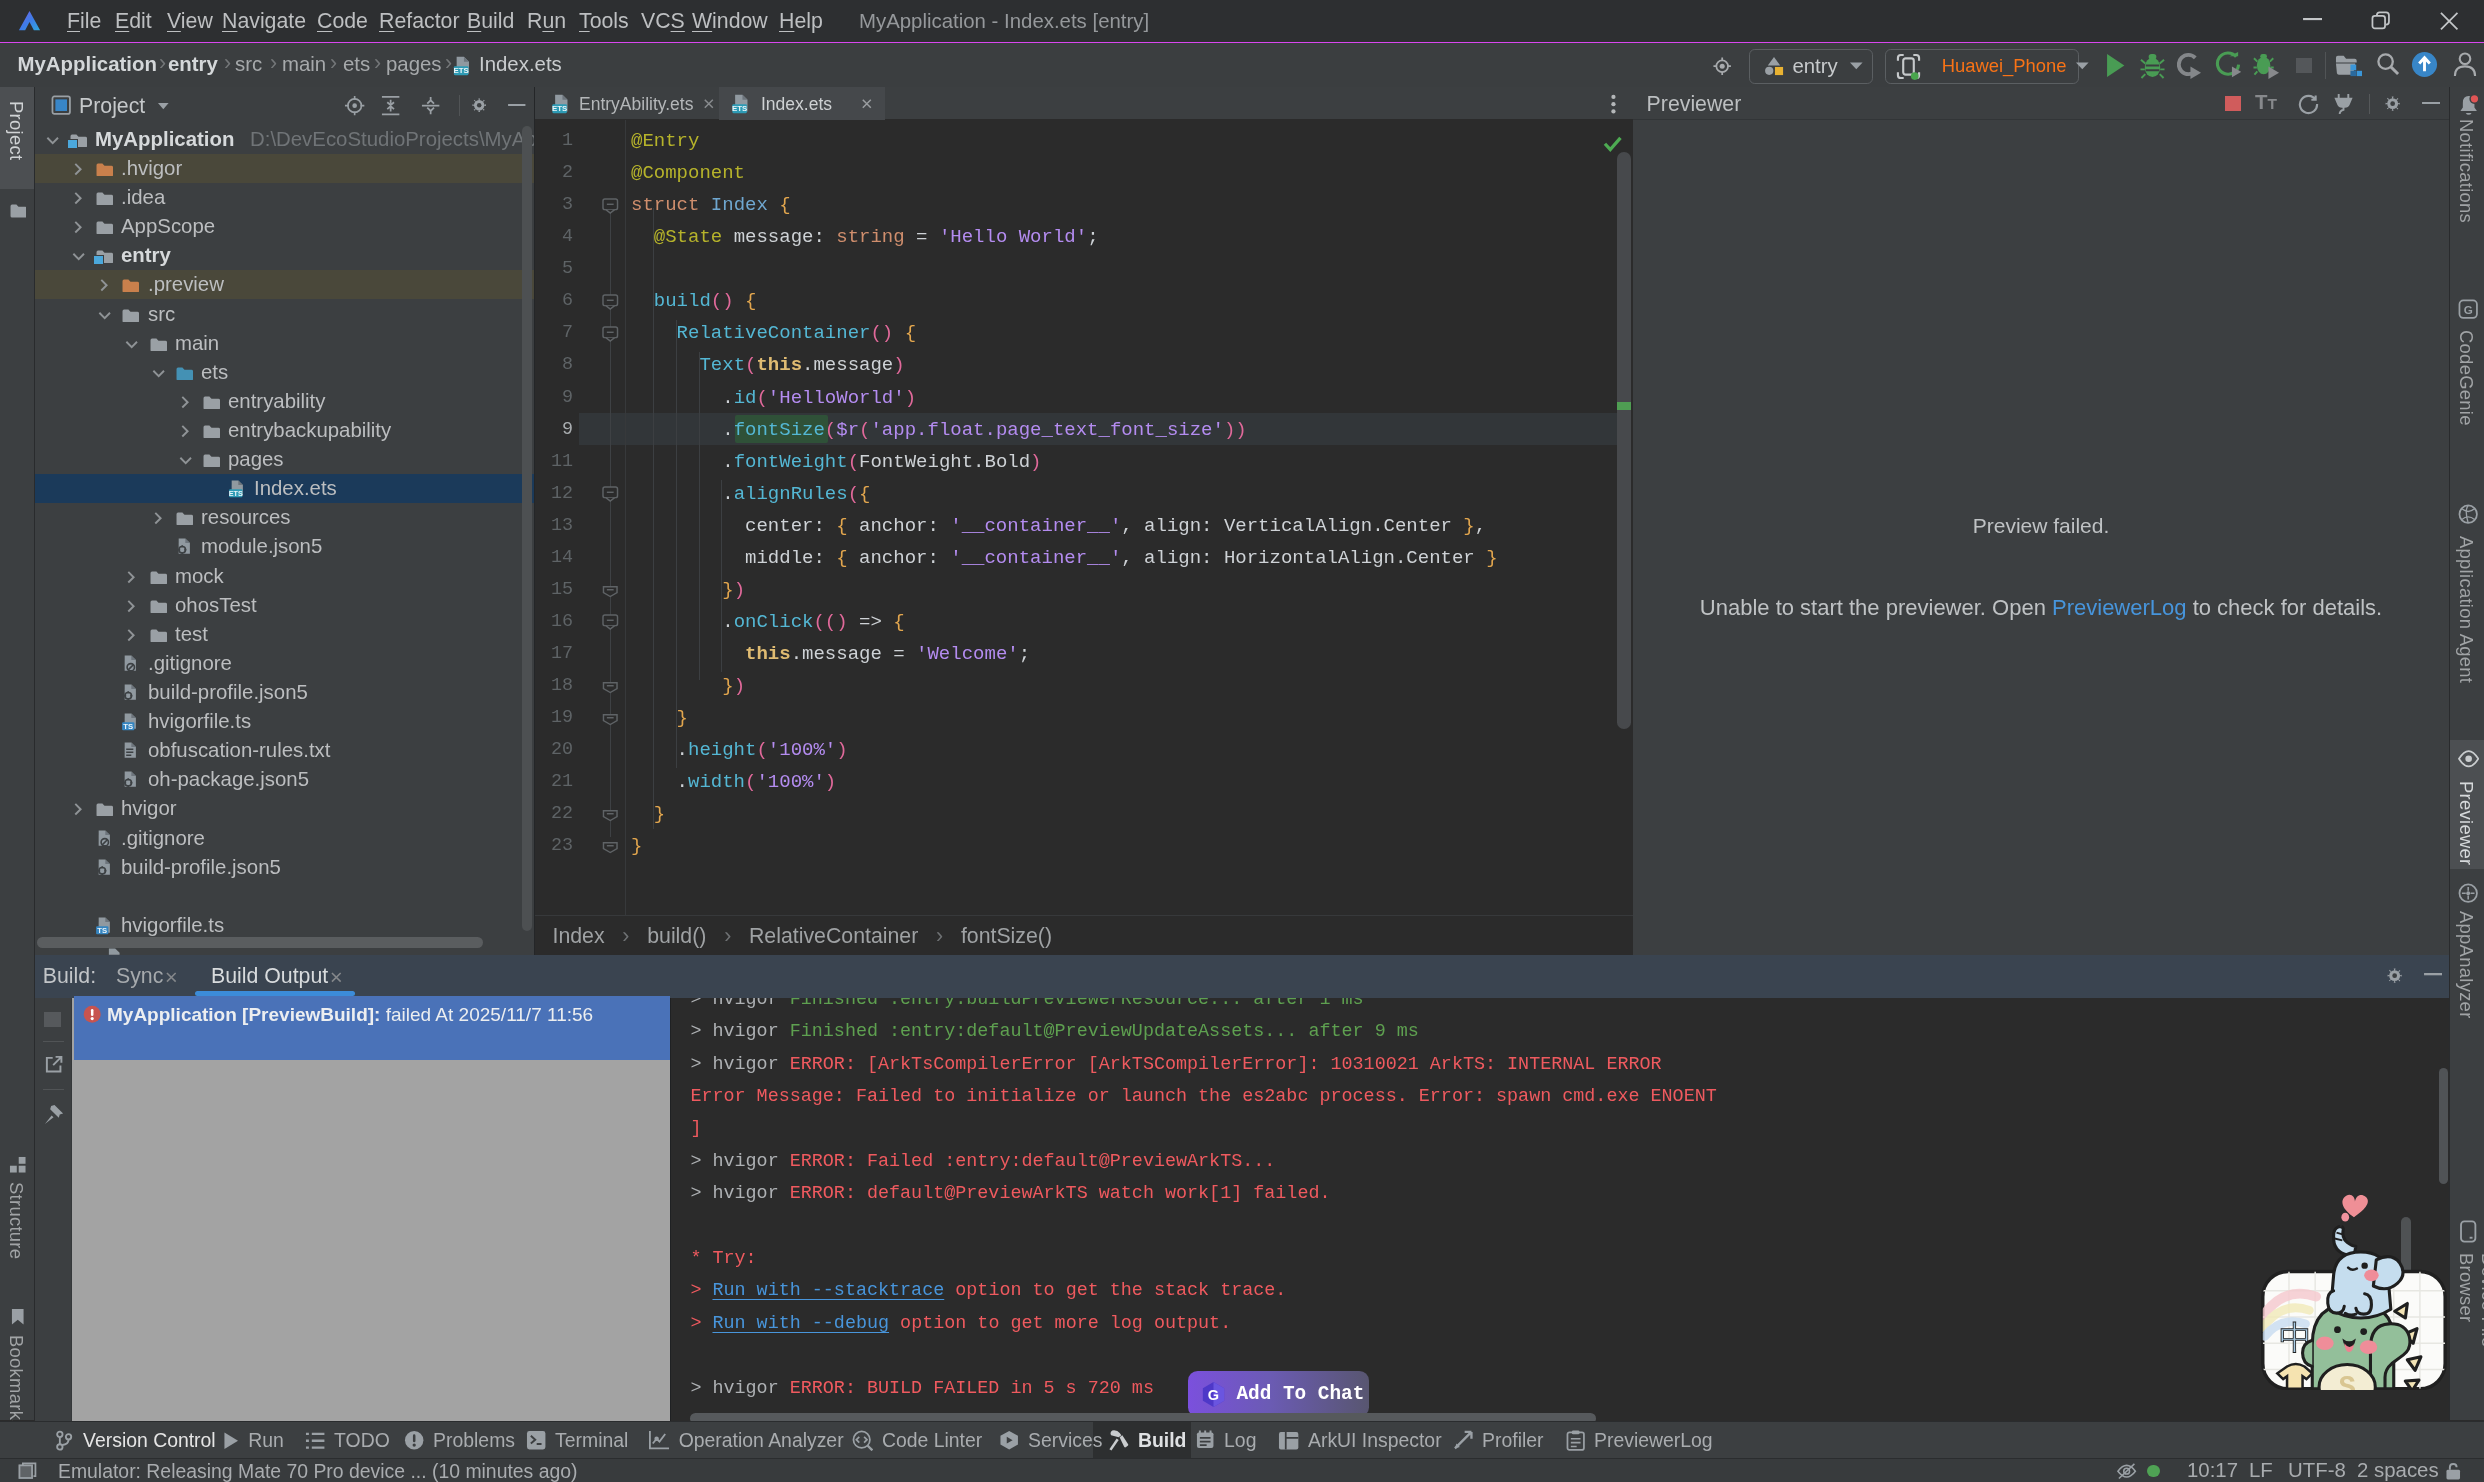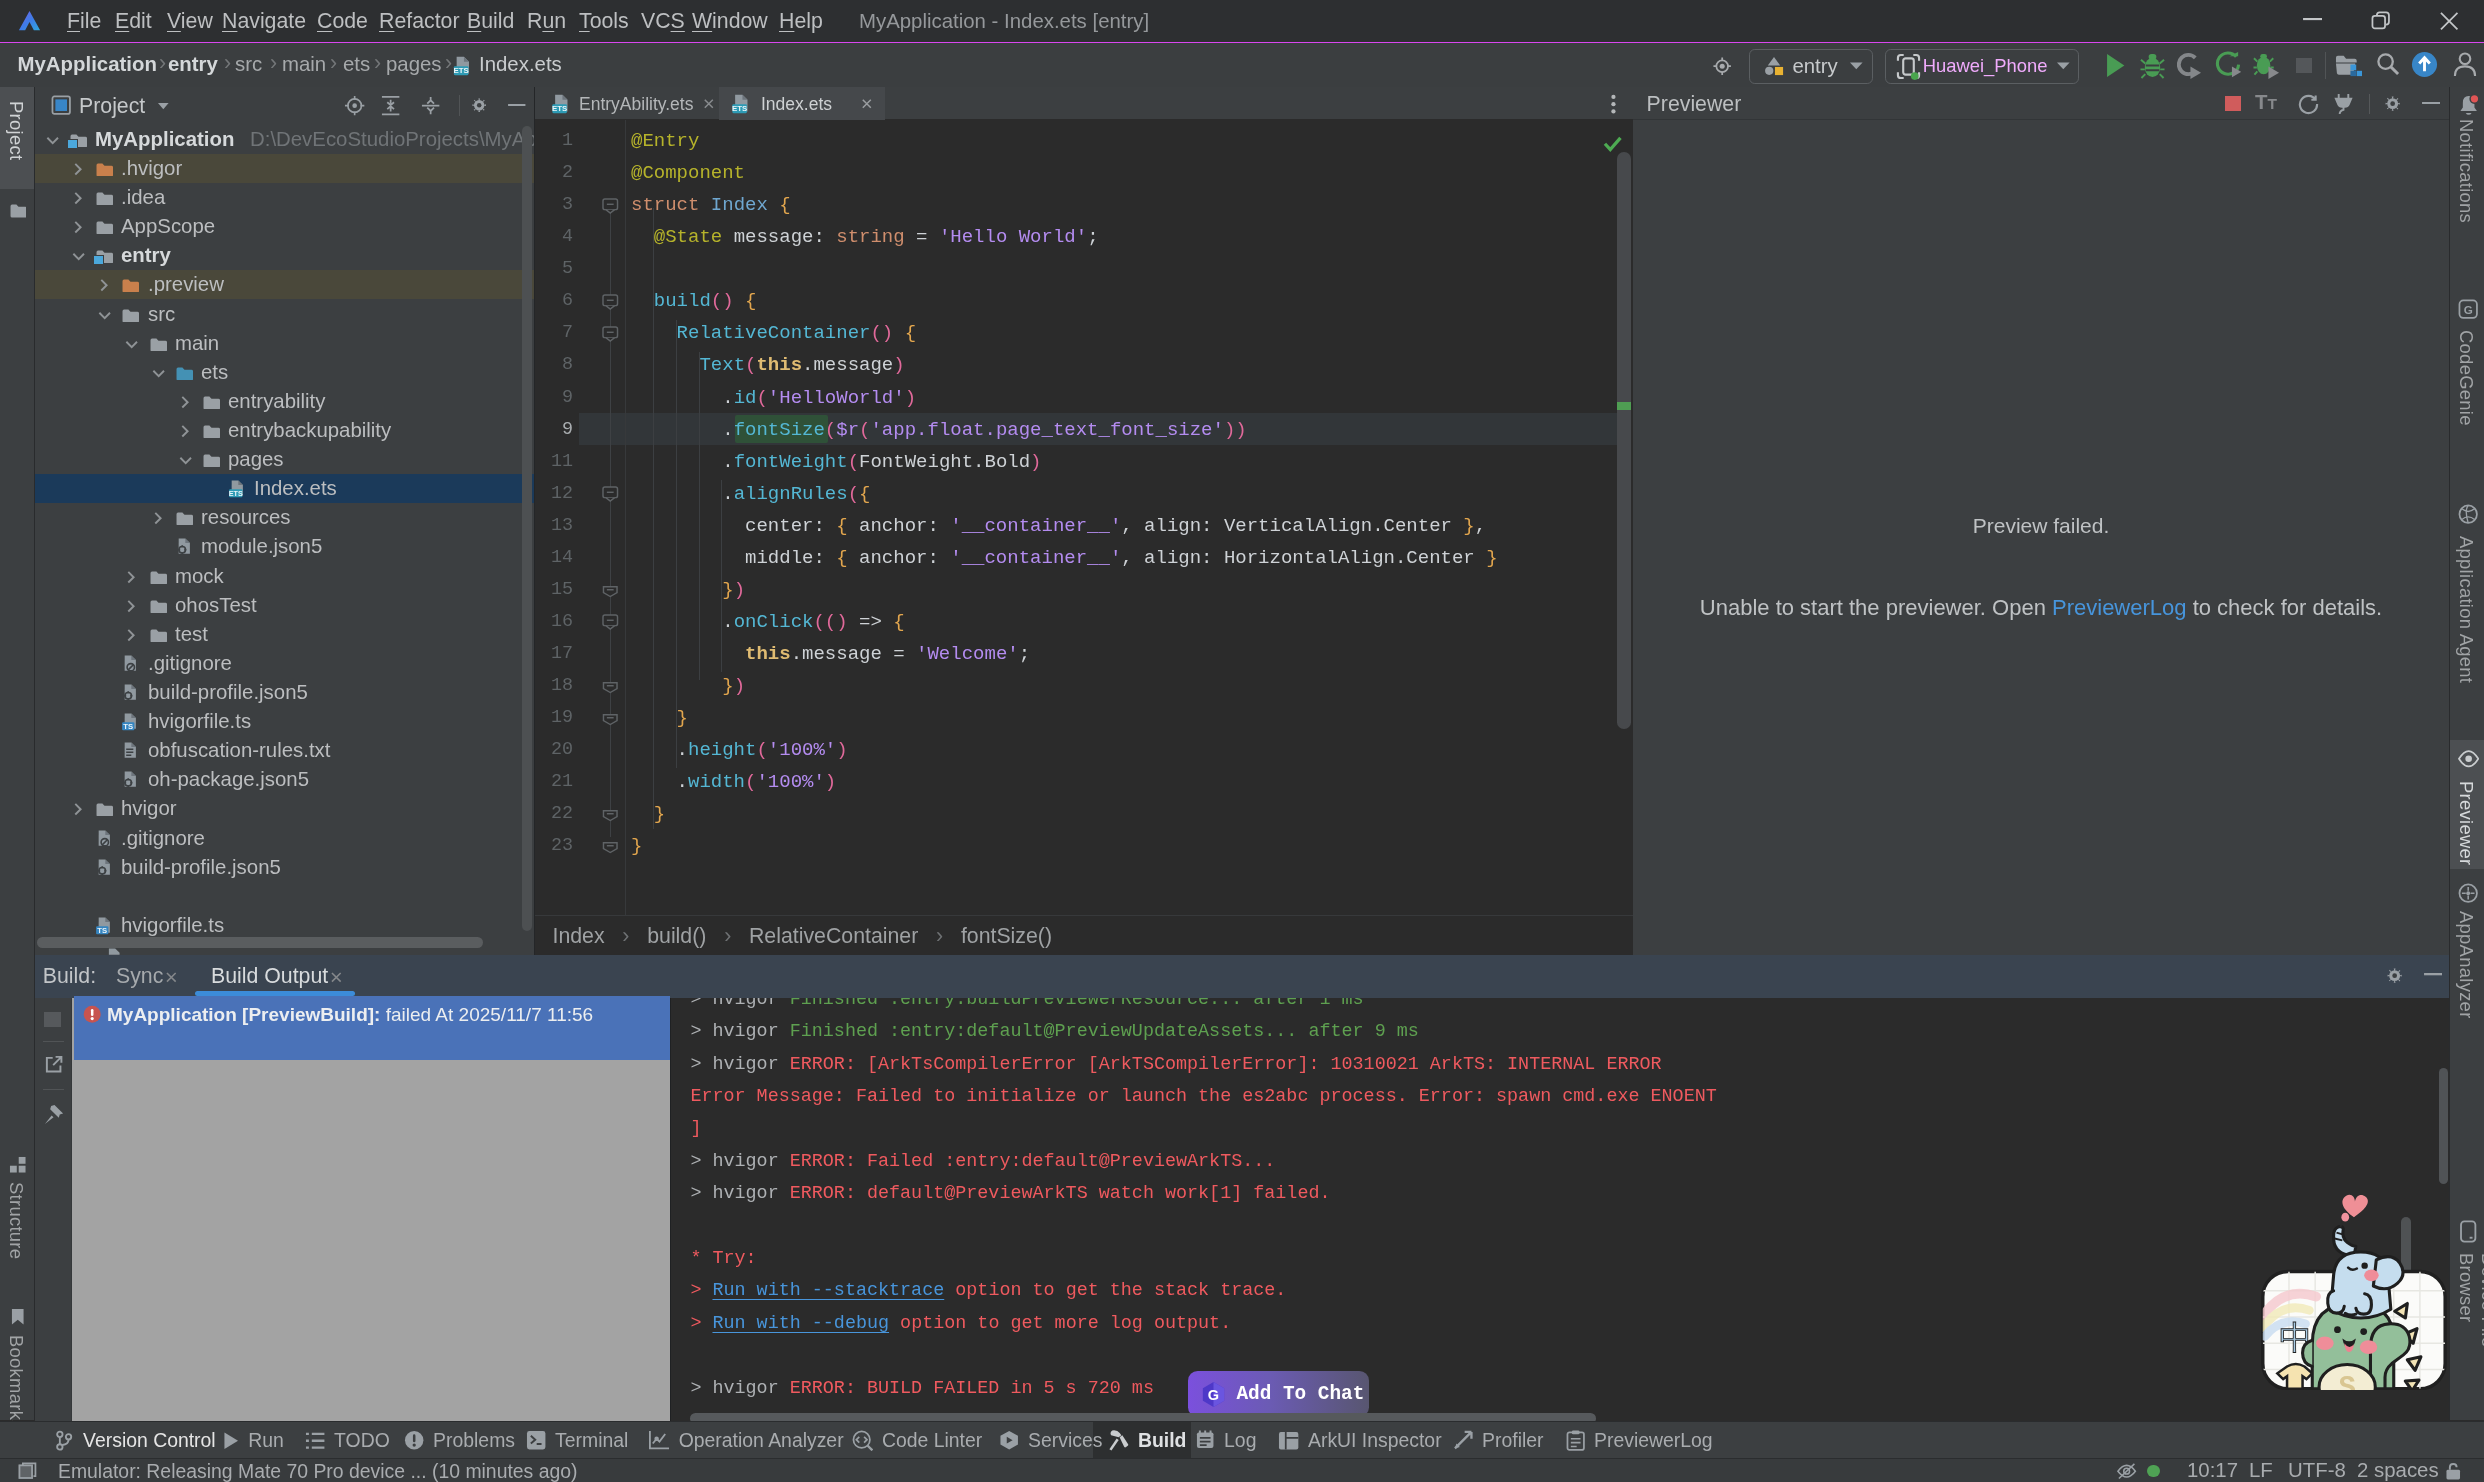--- a/index.html
+++ b/index.html
@@ -132,21 +132,21 @@
       </svg>
 </div>
 <div class="combo" style="left:1885px;top:5.8px;width:194px">
 <svg style="margin-left:9.7px;flex:none" width="25" height="27" viewBox="0 0 26 28">
         <g stroke="#c6c9cb" stroke-width="2.2" fill="none">
           <path d="M2 8 V5 q0-3 3-3 h3 M18 2 h3 q3 0 3 3 v3 M2 20 v3 q0 3 3 3 h3 M24 20 v3 q0 3-3 3 h-3"></path>
           <rect x="7.5" y="5.5" width="11" height="17" rx="2.5"></rect>
         </g>
         <circle cx="19.5" cy="24" r="4" fill="#49a54d"></circle>
       </svg>
-<span style="font-size:18.4px;color:#f0abfc;margin-left:2px;flex:none">Huawei_Phone</span>
+<span style="font-size:18.4px;color:#f97316;margin-left:21px;flex:none">Huawei_Phone</span>
 <svg style="margin-left:8.7px;flex:none" width="14.6" height="9.7" viewBox="0 0 15 10">
         <path d="M1 1.5 L7.5 8.5 L14 1.5" fill="#9aa0a5"></path>
       </svg>
 </div>
 <svg class="a" style="left:2106px;top:9.7px" width="19.4" height="25" viewBox="0 0 20 26">
       <path d="M1 1 L19 13 L1 25 Z" fill="#499c54"></path>
     </svg>
 <svg class="a" style="left:2140px;top:7.8px" width="25" height="29" viewBox="0 0 26 30">
       <g fill="#499c54">
         <ellipse cx="13" cy="17" rx="8" ry="10"></ellipse>

